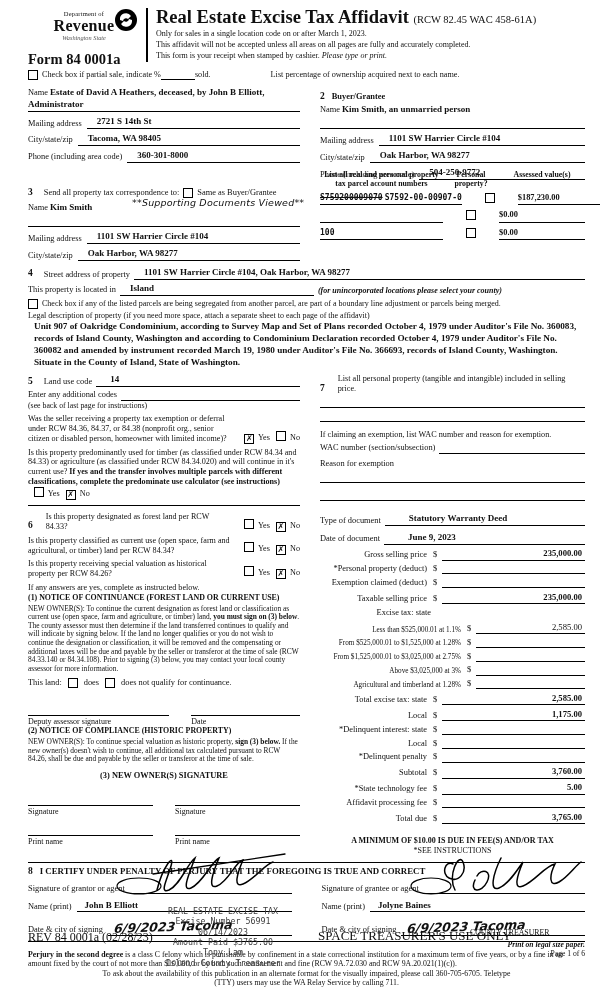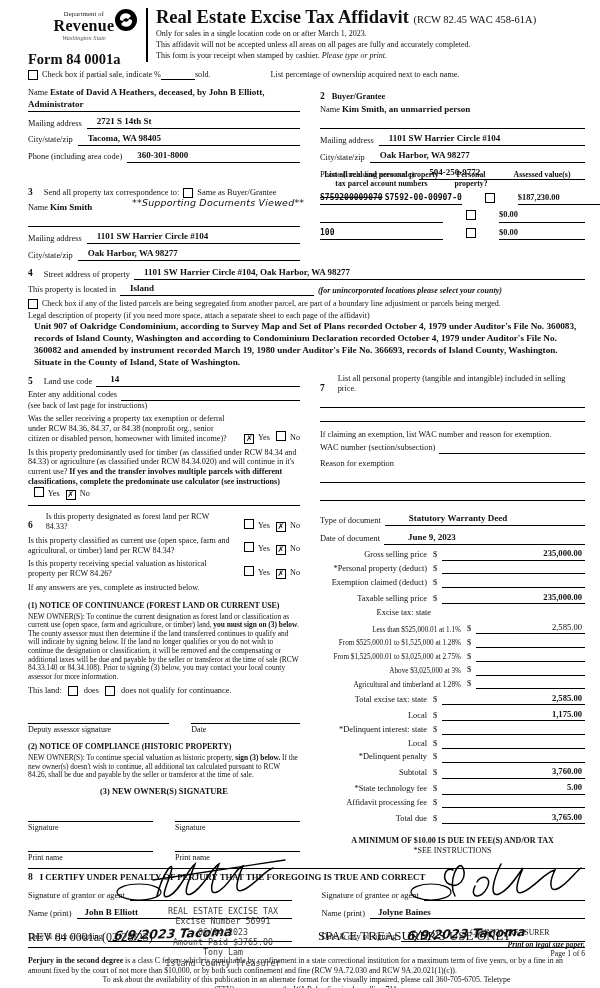--- a/index.html
+++ b/index.html
@@ -51,21 +51,21 @@
   .strike{text-decoration:line-through;}
   .stamp-viewed{position:absolute;left:104px;top:10px;font-family:"DejaVu Sans",sans-serif;font-style:italic;font-size:9.5px;letter-spacing:.2px;white-space:nowrap;text-align:right;}
   
   .legal{font-weight:bold;font-size:9.2px;line-height:1.3;margin:1px 0 0 6px;}
   
   .q{display:flex;align-items:flex-end;gap:6px;margin-top:4px;font-size:8.1px;}
   .q .qt{flex:1;}
   .ans{white-space:nowrap;flex:none;font-size:8.2px;}
   .ans .cb{margin:0 2px 0 6px;}
   .notice{font-size:7.4px;line-height:1.16;margin-top:2px;}
-  .n-title{font-weight:bold;font-size:7.9px;margin-top:8px;}
+  .n-title{font-weight:bold;font-size:7.9px;margin-top:0;}
   .sec6{border-top:1px solid #000;margin-top:5px;padding-top:2px;}
   .sigpair{display:flex;gap:22px;margin-top:14px;}
   .sigpair .one{flex:1;}
   .sigpair .line{border-bottom:1px solid #000;height:10px;}
   .sigpair .cap{font-size:8px;margin-top:1px;}
   
   .amt{display:flex;align-items:flex-end;margin-top:3.5px;}
   .amt .l{flex:1;text-align:right;padding-right:6px;font-size:8.4px;}
   .amt .d{width:9px;flex:none;}
   .amt .v{width:140px;flex:none;border-bottom:1px solid #000;text-align:right;font-weight:bold;padding:0 3px 1px 0;font-size:8.6px;}

